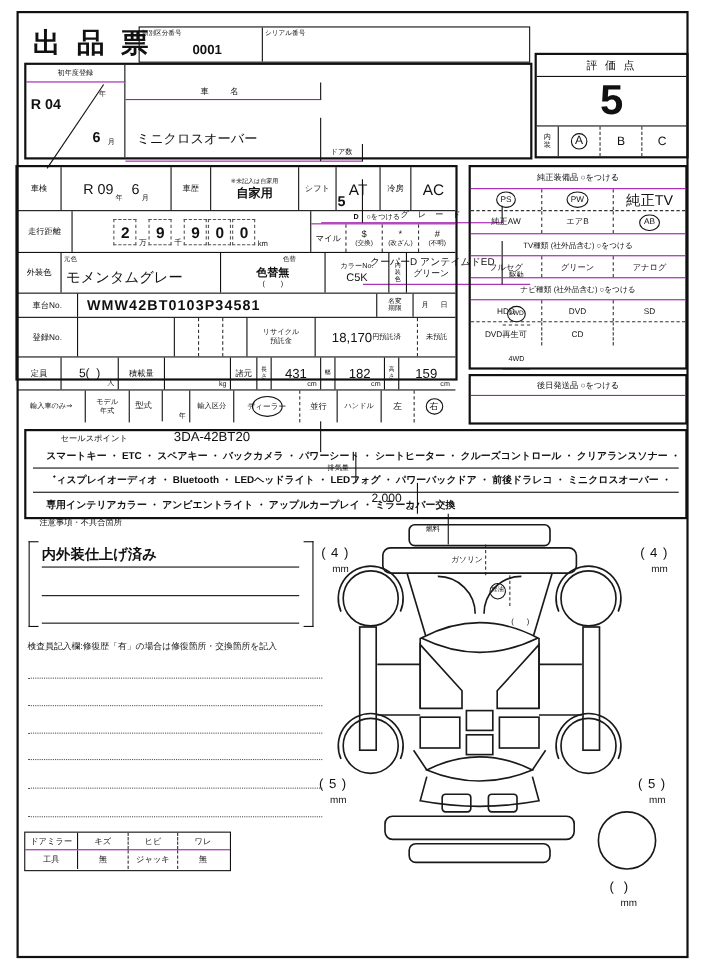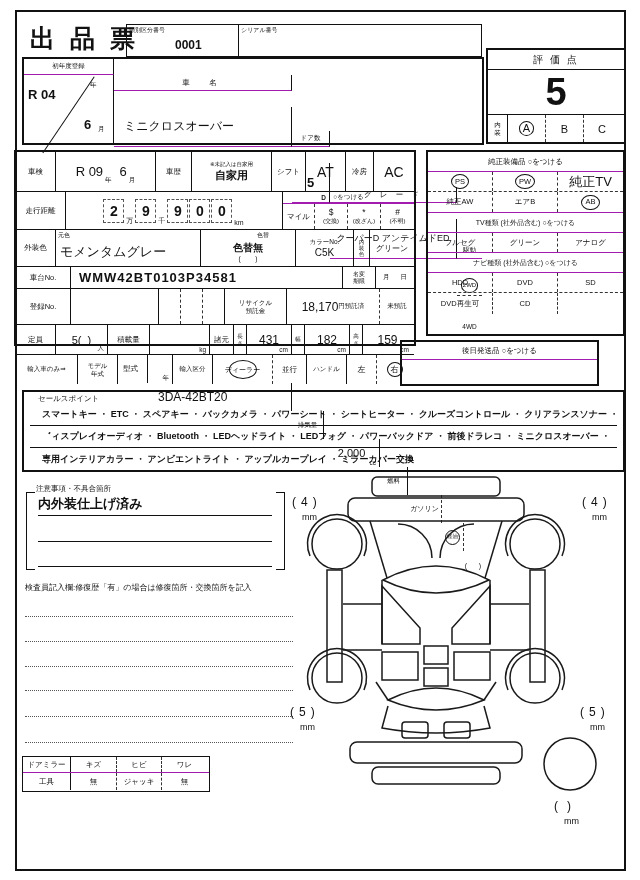--- a/index.html
+++ b/index.html
@@ -317,32 +317,32 @@
     <div class="c brd" style="width:65px;font-size:7.5px">DVD</div>
     <div class="c" style="width:65px;font-size:7.5px">SD</div>
   </div>
   <div class="row" style="height:21px">
     <div class="c brd" style="width:65px;font-size:7.5px">DVD再生可</div>
     <div class="c brd" style="width:65px;font-size:7.5px">CD</div>
     <div class="c" style="width:65px;font-size:7.5px"></div>
   </div>
 </div>
 
-<div class="bx" style="left:400px;top:340px;width:199px;height:46px">
+<div class="bx" style="left:426px;top:340px;width:199px;height:46px">
   <div class="c bbt" style="height:18px;font-size:7.5px">後日発送品 ○をつける</div>
 </div>
 
 <div class="bx" style="left:22px;top:390px;width:603px;height:82px;padding:2px 6px 0 6px">
-  <div style="font-size:7.5px;margin-left:8px">セールスポイント</div>
+  <div style="font-size:7.5px;margin-left:25px">セールスポイント</div>
   <div class="sales-line">スマートキー ・ ETC ・ スペアキー ・ バックカメラ ・ パワーシート ・ シートヒーター ・ クルーズコントロール ・ クリアランスソナー ・ ステアリングスイッチ ・ テ</div>
   <div class="sales-line">゛ィスプレイオーディオ ・ Bluetooth ・ LEDヘッドライト ・ LEDフォグ ・ パワーバックドア ・ 前後ドラレコ ・ ミニクロスオーバー ・</div>
   <div class="sales-line" style="border-bottom:none">専用インテリアカラー ・ アンビエントライト ・ アップルカープレイ ・ ミラーカバー交換</div>
 </div>
 
-<div class="abs" style="left:36px;top:484px;font-size:7.5px">注意事項・不具合箇所</div>
+<div class="abs" style="left:36px;top:470px;font-size:7.5px">注意事項・不具合箇所</div>
 <div class="abs" style="left:26px;top:492px;width:9px;height:78px;border-left:1.5px solid #111;border-top:1.5px solid #111;border-bottom:1.5px solid #111"></div>
 <div class="abs" style="left:276px;top:492px;width:9px;height:78px;border-right:1.5px solid #111;border-top:1.5px solid #111;border-bottom:1.5px solid #111"></div>
 <div class="underline-slot" style="left:38px;top:494px;width:234px;height:22px;font-size:13px;font-weight:bold">
     <span>内外装仕上げ済み</span>
   </div>
 <div class="underline-slot" style="left:38px;top:520px;width:234px;height:22px">
     <span></span>
   </div>
 <div class="underline-slot" style="left:38px;top:545px;width:234px;height:22px">
     <span></span>

